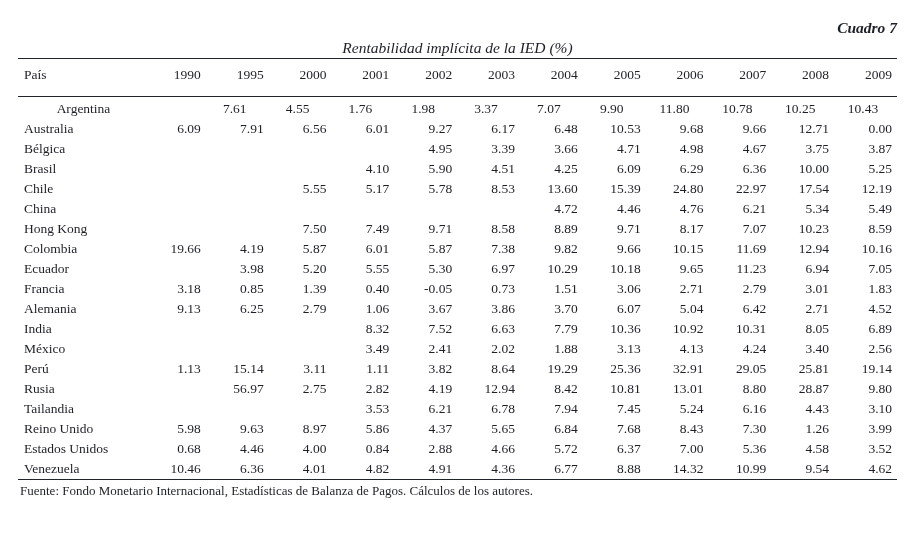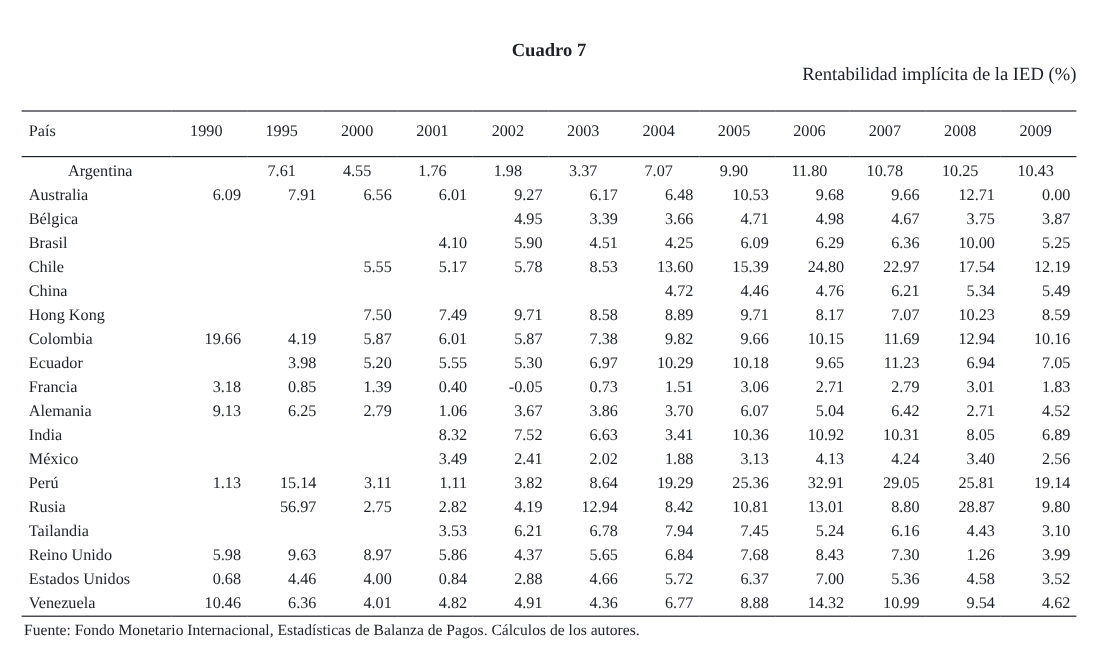--- a/index.html
+++ b/index.html
@@ -14,42 +14,43 @@
     color: #1d2026;
     overflow: hidden;
   }
   .page {
     box-sizing: border-box;
     width: 915px;
     height: 550px;
     padding: 12px 18px 0 18px;
   }
   .title {
-    text-align: center;
+    text-align: right;
     font-weight: bold;
     font-size: 15.5px;
     line-height: 20px;
-    margin-top: 21px;
+    margin-top: 6px;
+    font-style: italic;
   }
   .subtitle {
-    text-align: right;
+    text-align: center;
     font-size: 15.5px;
     line-height: 20px;
+    font-style: italic;
   }
   table.ied {
     width: 879px;
     border-collapse: collapse;
     table-layout: fixed;
-    margin-top: 19px;
     font-size: 13.5px;
   }
   table.ied col.country-col { width: 125px; }
   table.ied thead th {
     font-weight: normal;
-    text-align: center;
+    text-align: right;
     border-top: 1.2px solid #20242b;
     padding: 4px 5px 0 0;
     height: 20px;
     vertical-align: bottom;
     white-space: nowrap;
   }
   table.ied thead th.country-hdr {
     text-align: left;
     padding: 4px 0 0 6px;
   }
@@ -302,21 +303,21 @@
           <td class="value-cell">4.52</td>
         </tr>
         <tr>
           <td class="country-cell">India</td>
           <td class="value-cell"></td>
           <td class="value-cell"></td>
           <td class="value-cell"></td>
           <td class="value-cell">8.32</td>
           <td class="value-cell">7.52</td>
           <td class="value-cell">6.63</td>
-          <td class="value-cell">3.41</td>
+          <td class="value-cell">7.79</td>
           <td class="value-cell">10.36</td>
           <td class="value-cell">10.92</td>
           <td class="value-cell">10.31</td>
           <td class="value-cell">8.05</td>
           <td class="value-cell">6.89</td>
         </tr>
         <tr>
           <td class="country-cell">México</td>
           <td class="value-cell"></td>
           <td class="value-cell"></td>

